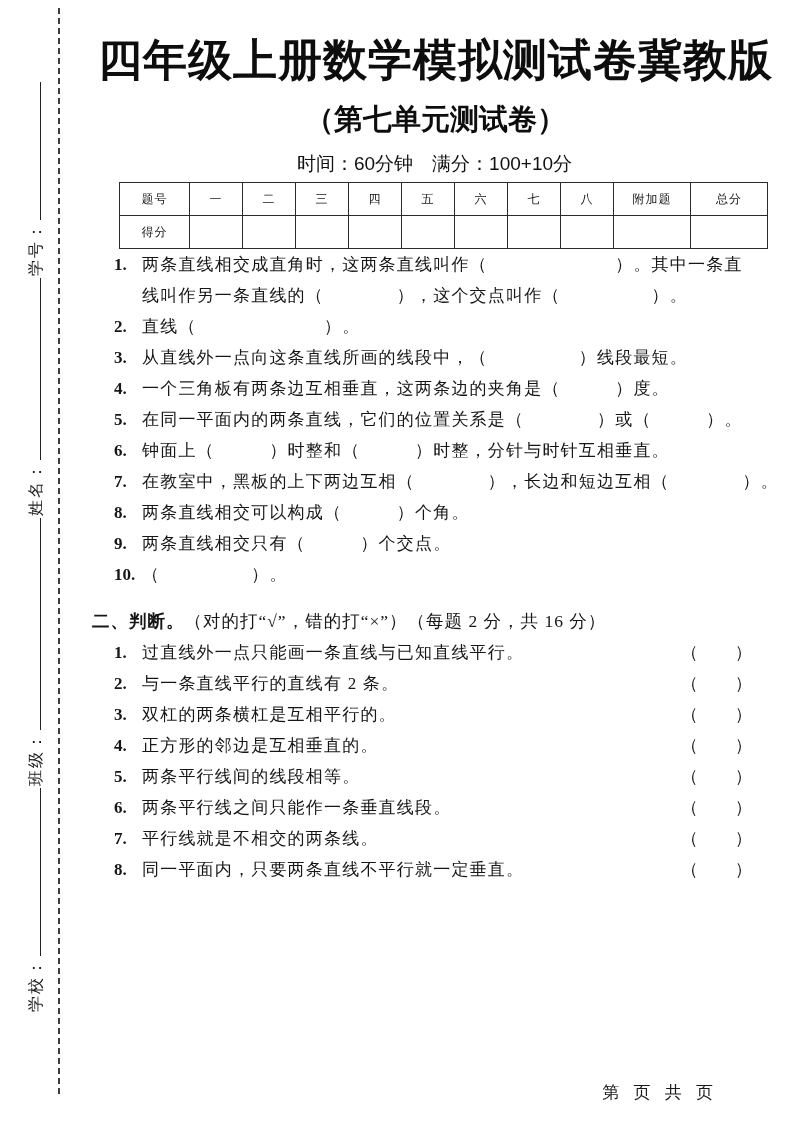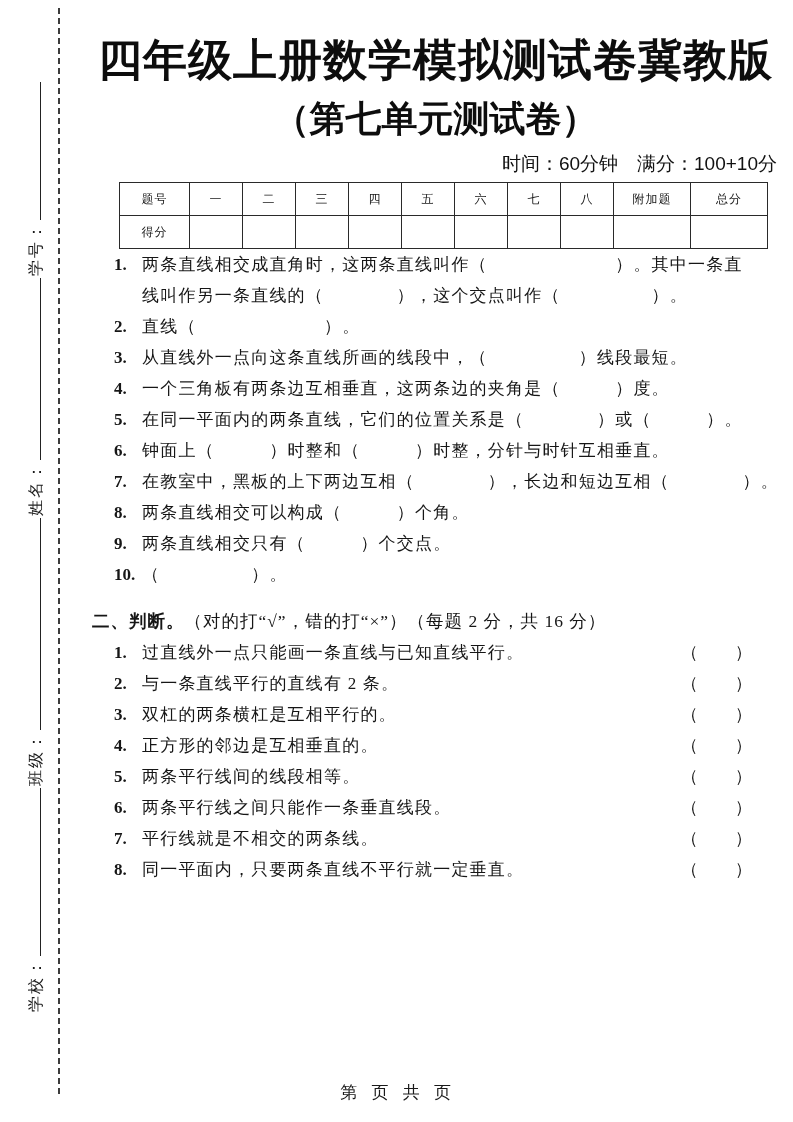--- a/index.html
+++ b/index.html
@@ -30,24 +30,24 @@
   .main { position:absolute; left:92px; top:0; width:687px; }
 
   .title {
     margin-top:34px; text-align:center;
     font-family:"Liberation Sans","DejaVu Sans",sans-serif;
     font-weight:900; font-size:44px; line-height:52px; letter-spacing:1px; color:#0d0d0d;
   }
   .subtitle {
     margin-top:12px; text-align:center;
     font-family:"Liberation Sans","DejaVu Sans",sans-serif;
-    font-weight:900; font-size:36px; line-height:42px; color:#0d0d0d;
+    font-weight:900; font-size:29px; line-height:42px; color:#0d0d0d;
   }
   .meta {
-    margin:12px 2px 6px 0; text-align:right;
+    margin:12px 2px 6px 0; text-align:center;
     font-family:"Liberation Sans","DejaVu Sans",sans-serif;
     font-size:19px; line-height:24px; color:#111;
   }
 
   table.score-table {
     margin-left:27px; width:648px; border-collapse:collapse; table-layout:fixed;
     font-size:12px;
   }
   .score-table td {
     border:1.6px solid #2a2a2a; height:32px; text-align:center; padding:0;
@@ -66,21 +66,21 @@
     font-size:17px; line-height:31px; letter-spacing:1.2px;
   }
   .qnum {
     position:absolute; left:0; top:0; font-weight:bold; letter-spacing:0;
   }
   .jrow { display:flex; font-size:17px; line-height:31px; }
   .jtext { position:relative; padding-left:28px; flex:1; letter-spacing:1.2px; }
   .jbracket { margin-right:26px; letter-spacing:1px; white-space:nowrap; }
 
   .footer {
-    position:absolute; left:78px; bottom:18px; width:640px; text-align:center;
+    position:absolute; left:78px; bottom:18px; width:640px; text-align:right;
     font-size:17px; letter-spacing:5px; color:#1a1a1a;
   }
 </style>
 </head>
 <body>
 
 <div class="page">
 
   <div class="dashed-divider"></div>
   <div class="sidebar-fields"><span>学校：</span><span class="s-line w1"></span><span>班级：</span><span class="s-line w2"></span><span>姓名：</span><span class="s-line w3"></span><span>学号：</span><span class="s-line w4"></span></div>

